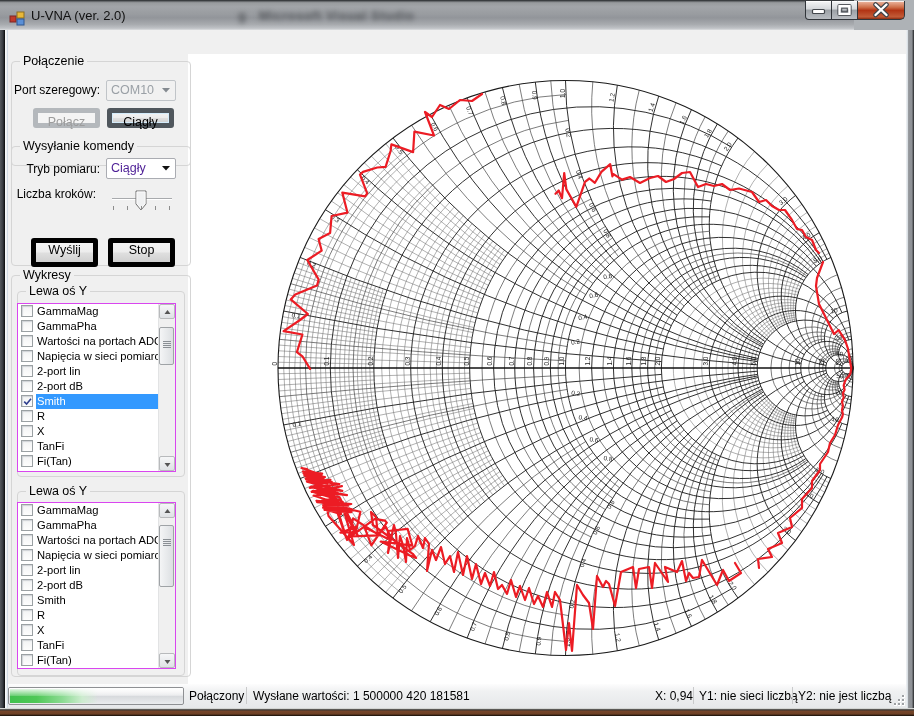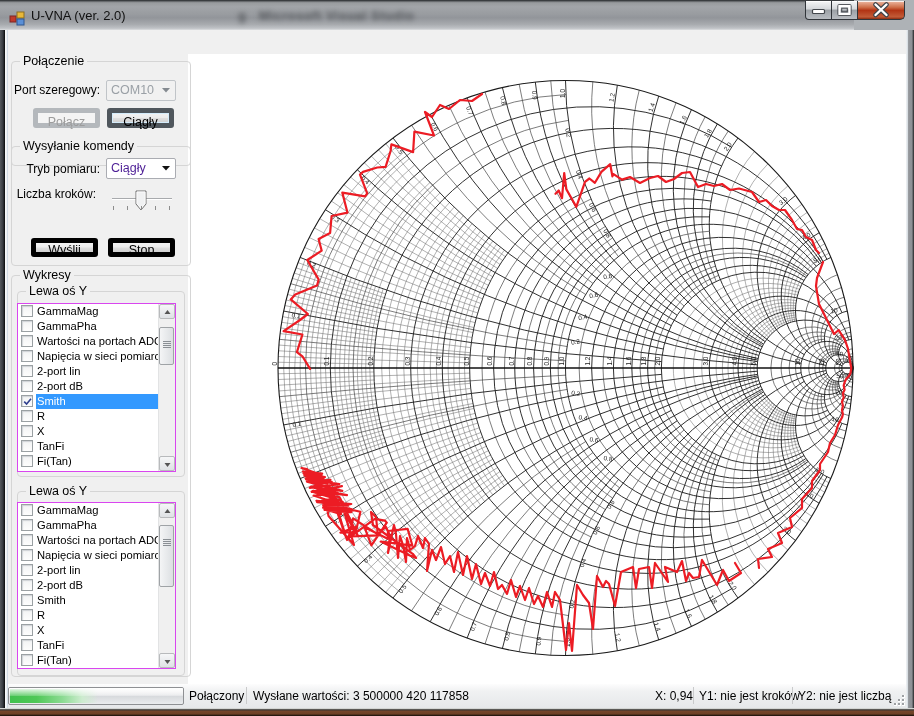--- a/index.html
+++ b/index.html
@@ -28,21 +28,21 @@
 #menubar{position:absolute;left:0;top:0;width:898px;height:24px;background:#f0f0f0;font-size:12.5px;color:#000}
 #menubar span{position:absolute;top:5px}
 #chartbox{position:absolute;left:180px;top:24px;width:718px;height:654px;background:#fff}
 
 .grp{position:absolute;border:1px solid #d5d5d5;border-radius:4px}
 .grp>b{position:absolute;top:-8px;left:8px;background:#f0f0f0;padding:0 3px;font-weight:400;font-size:12.5px;color:#000;white-space:nowrap}
 .lbl{position:absolute;font-size:12px;color:#000;white-space:nowrap;text-align:right}
 .btn{position:absolute;width:67px;height:20px;font-size:12.5px;color:#000;text-align:center;line-height:18px;
  background:linear-gradient(180deg,#f3f3f3 0%,#ececec 48%,#dfdfdf 52%,#d0d0d0 100%);
  border:5px solid #000000;border-radius:3px}
-.btn.b2{height:19px;line-height:15px}
+.btn.b2{height:29px;line-height:15px}
 .btn.dis{background:#f4f4f4;border-color:#b4b8bc;color:#9c9c9c}
 .btn.foc{border-color:#50575d;box-shadow:0 0 0 1px #d4ecfb inset}
 .combo{position:absolute;width:70px;height:21px;border:1px solid #aaacb2;border-radius:2px;background:#fff;font-size:12.5px}
 .combo .cv{position:absolute;left:4px;top:2px;color:#4c1d95}
 .combo .ca{position:absolute;right:1px;top:1px;width:17px;height:17px;display:flex;align-items:center;justify-content:center}
 .combo.dis{background:#f1f1f1;border-color:#c0c4c8}
 .combo.dis .cv{color:#9aa0a6}
 
 .lbox{position:absolute;border:1px solid #d946ef;background:#fff;overflow:hidden}
 .row{position:relative;height:15px;font-size:11.2px;color:#000;padding-left:19px;line-height:15px;white-space:nowrap}
@@ -305,24 +305,24 @@
           </div>
  <div class="sbtn sbd"><svg width="15" height="15">
               <path d="M4.5 6l3 4l3-4z" fill="#555"></path>
             </svg></div>
 </div>
   </div>
  </div>
  <div id="status">
    <span style="left:181px">Połączony</span>
       <div class="sep" style="left:238px"></div>
-   <span style="left:245px">Wysłane wartości: 3 500000 420 117858</span>
+   <span style="left:245px">Wysłane wartości: 1 500000 420 181581</span>
    <span style="left:647px">X: 0,94</span>
       <div class="sep" style="left:685px"></div>
-   <span style="left:691px">Y1: nie jest kroków</span>
+   <span style="left:691px">Y1: nie sieci liczbą</span>
       <div class="sep" style="left:784px"></div>
    <span style="left:790px">Y2: nie jest liczbą</span>
    <svg id="gripc" width="14" height="14">
         <g fill="#fff">
           <rect x="10" y="2" width="3" height="3"></rect>
           <rect x="10" y="6" width="3" height="3"></rect>
           <rect x="10" y="10" width="3" height="3"></rect>
           <rect x="6" y="6" width="3" height="3"></rect>
           <rect x="6" y="10" width="3" height="3"></rect>
           <rect x="2" y="10" width="3" height="3"></rect>

